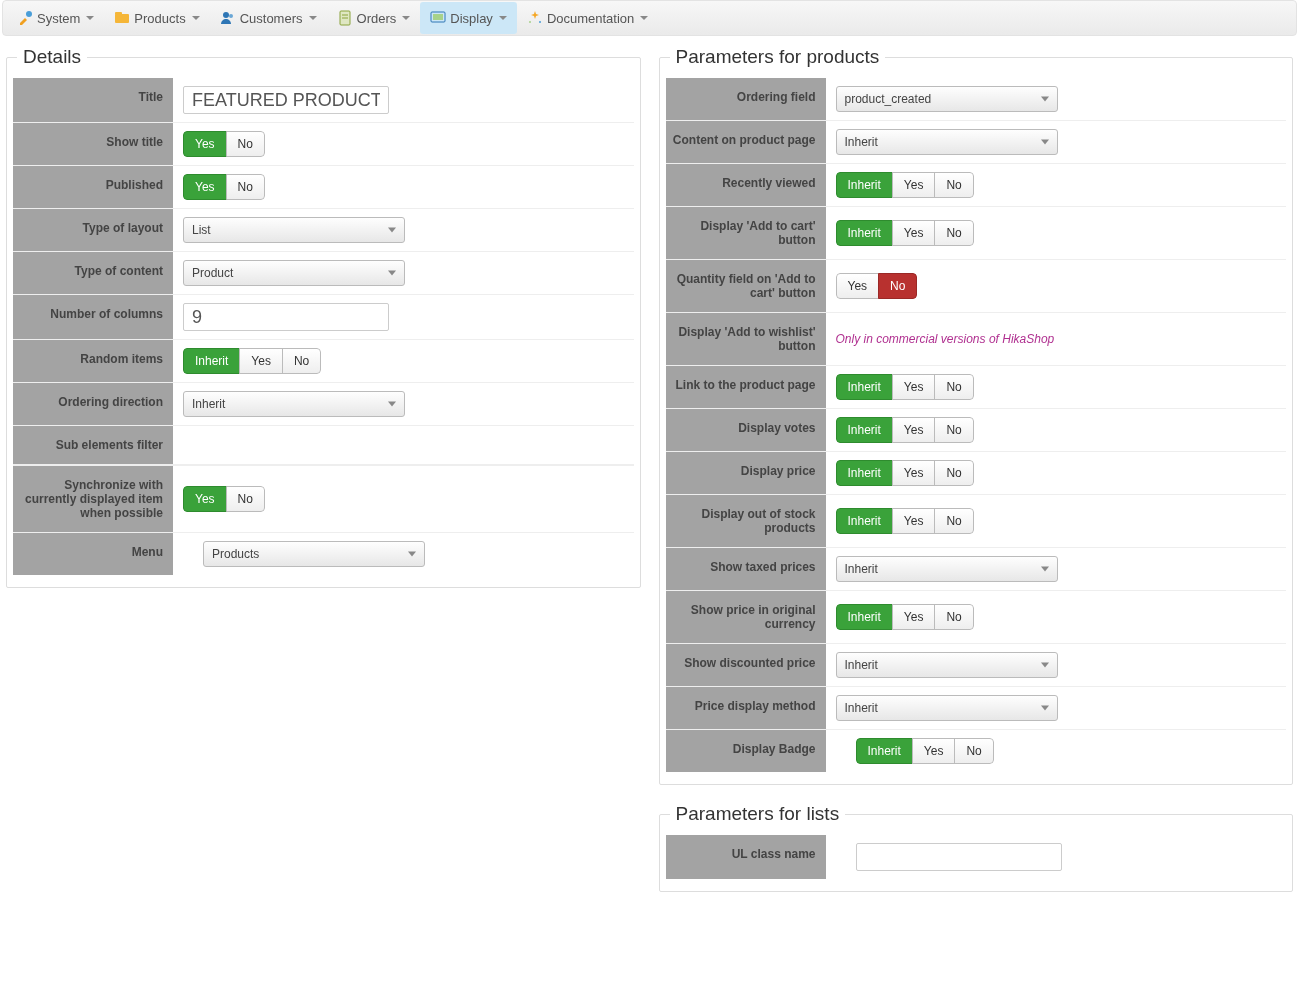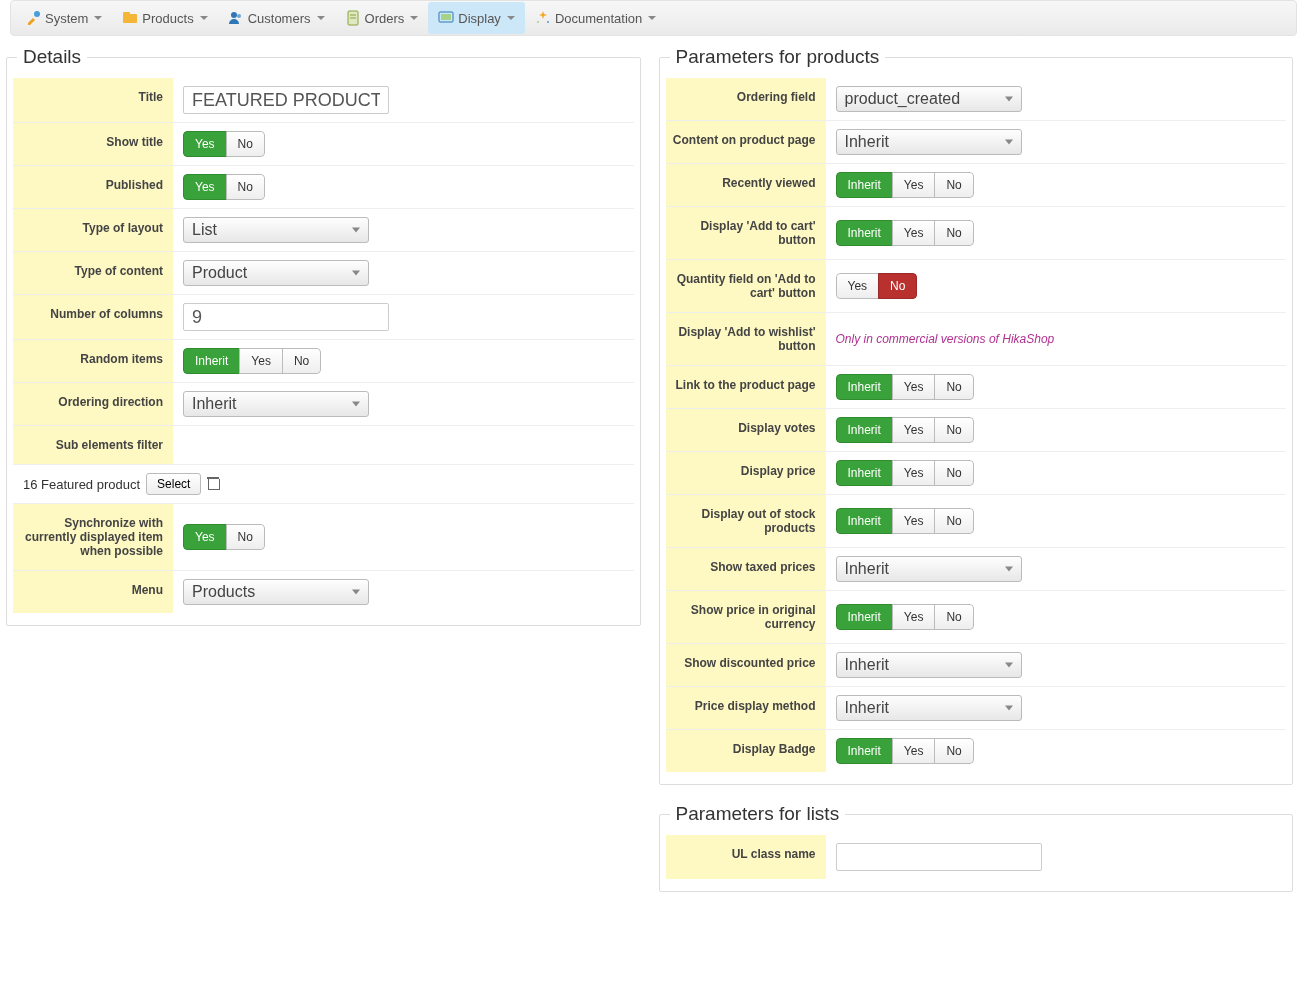--- a/index.html
+++ b/index.html
@@ -3,21 +3,21 @@
 <meta charset="utf-8">
 <style>
   * { box-sizing: border-box; margin: 0; padding: 0; }
   body { font-family: Arial, Helvetica, sans-serif; font-size: 13px; color: #333; background: #fff; }
 
   
   .menubar {
     display: flex; align-items: center; height: 36px;
     background: linear-gradient(#f7f7f7, #eaeaea);
     border: 1px solid #e3e3e3; border-radius: 4px;
-    padding: 0 4px; margin: 0 2px 10px 10px;
+    padding: 0 4px; margin: 0 2px 10px 2px;
   }
   .menubar-item {
     display: flex; align-items: center; gap: 4px;
     padding: 8px 10px; color: #555; cursor: pointer; border-radius: 3px;
   }
   .menubar-item.active { background: #cce7f7; }
   .caret { display: inline-block; width: 0; height: 0; border-left: 4px solid transparent; border-right: 4px solid transparent; border-top: 4px solid #888; margin-left: 2px; }
   .micon { width: 16px; height: 16px; display: inline-block; flex: 0 0 16px; }
 
   
@@ -26,38 +26,38 @@
 
   fieldset.panel {
     border: 1px solid #ddd; border-radius: 2px;
     padding: 10px 6px 12px 6px; margin-bottom: 18px; background: #fff;
   }
   fieldset.panel > legend {
     font-size: 19px; color: #333; padding: 0 6px; margin-left: 4px; margin-top: 10px;
   }
 
   .row { display: flex; border-bottom: 1px solid #eee; }
-  .row:last-child { border-bottom: none; }
+  .row:last-child { border-bottom: none; gap: 20px; }
   .row .key {
     width: 160px; flex: 0 0 160px; text-align: right;
-    padding: 12px 10px 12px 4px; background: #fef9c3; color: #444; font-weight: bold; font-size: 12px;
+    padding: 12px 10px 12px 4px; background: #a3a3a3; color: #444; font-weight: bold; font-size: 12px;
   }
   .row .val { flex: 1; padding: 8px 10px; display: flex; align-items: center; gap: 6px; }
 
   input.text {
     width: 206px; height: 28px; padding: 4px 8px;
     border: 1px solid #ccc; border-radius: 2px; background: #fff;
     font-size: 18px; color: #555;
   }
   .select {
-    position: relative; width: 186px; height: 26px;
+    position: relative; width: 222px; height: 26px;
     border: 1px solid #bbb; border-radius: 3px;
     background: linear-gradient(#fefefe, #e7e7e7);
     display: flex; align-items: center; padding: 0 9px 0 8px;
-    font-size: 16px; color: #444; cursor: pointer;
+    font-size: 12px; color: #444; cursor: pointer;
   }
   .select::after {
     content: ""; position: absolute; right: 8px; top: 50%; transform: translateY(-50%);
     width: 0; height: 0; border-left: 4px solid transparent; border-right: 4px solid transparent; border-top: 5px solid #888;
   }
 
   .btnrow { display: inline-flex; border-radius: 4px; overflow: hidden; }
   .btnrow .opt {
     padding: 5px 11px; font-size: 12px; cursor: pointer;
     border: 1px solid #bbb; background: linear-gradient(#ffffff,#eeeeee);
@@ -226,25 +226,20 @@
               <span>Inherit</span>
             </div>
           </div>
       </div>
 
       <div class="row">
         <div class="key">Sub elements filter</div>
       </div>
 
       <div class="row">
-        <div class="val">
-          <span>16 Featured product</span>
-          <button class="smallbtn">Select</button>
-          <span class="trash"></span>
-        </div>
       </div>
 
       <div class="row">
         <div class="key">Synchronize with currently displayed item when possible</div>
         <div class="val">
           <div class="btnrow">
             <div class="opt sel-green">Yes</div>
             <div class="opt">No</div>
           </div>
         </div>

